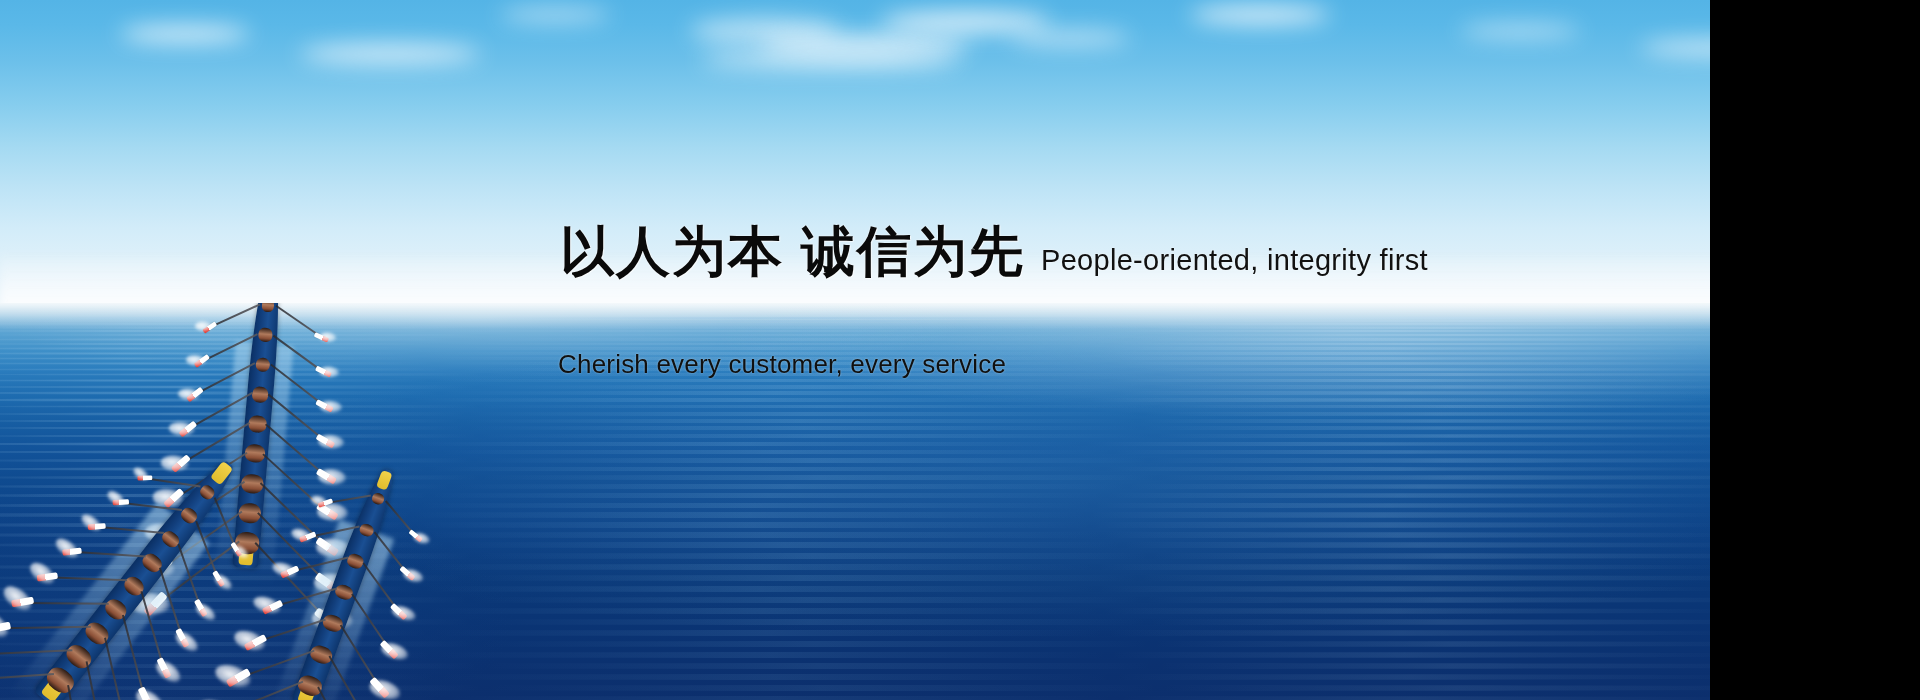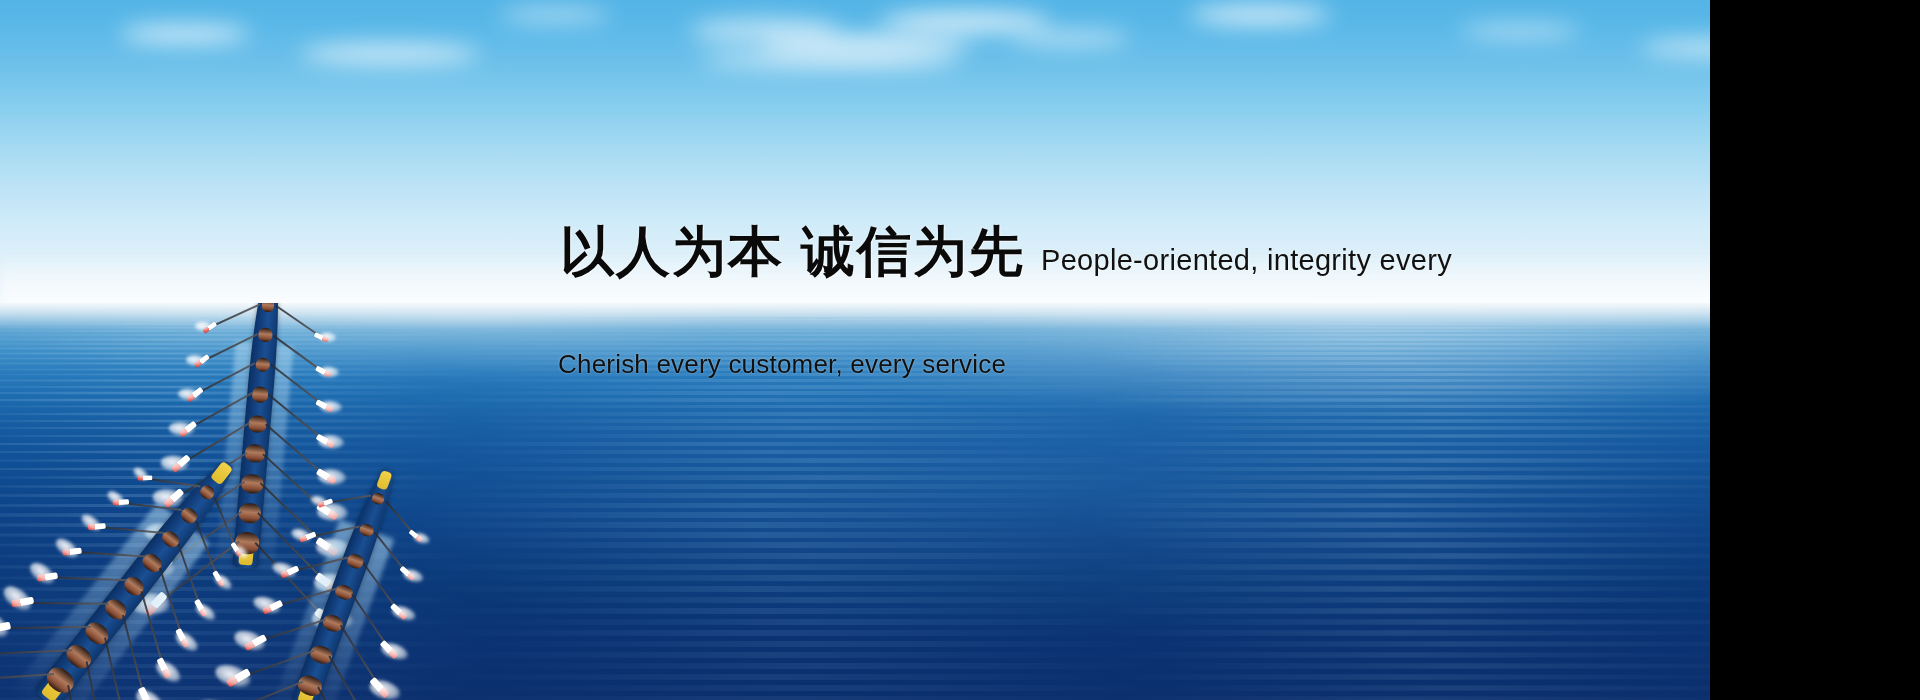--- a/index.html
+++ b/index.html
@@ -396,18 +396,18 @@
           <div class="oar" style="left: 20.8px; top: 227.441px; width: 87.45px; transform: rotate(42.08deg);"></div>
           <div class="oar l" style="left: 5.2px; top: 227.441px; width: 87.45px; transform: rotate(137.92deg);"></div>
           <div class="splash" style="left: -85.9062px; top: 276.111px; width: 40.4px; height: 22.08px;"></div>
         </div>
       </div>
   </div>
 
   <div class="copy">
     <div class="line1">
       <span class="cn-main">以人为本 诚信为先</span>
-      <span class="en-main">People-oriented, integrity every</span>
+      <span class="en-main">People-oriented, integrity first</span>
     </div>
     <div class="en-sub">Cherish every customer, every service</div>
   </div>
 
 </div>
 
 </body></html>

